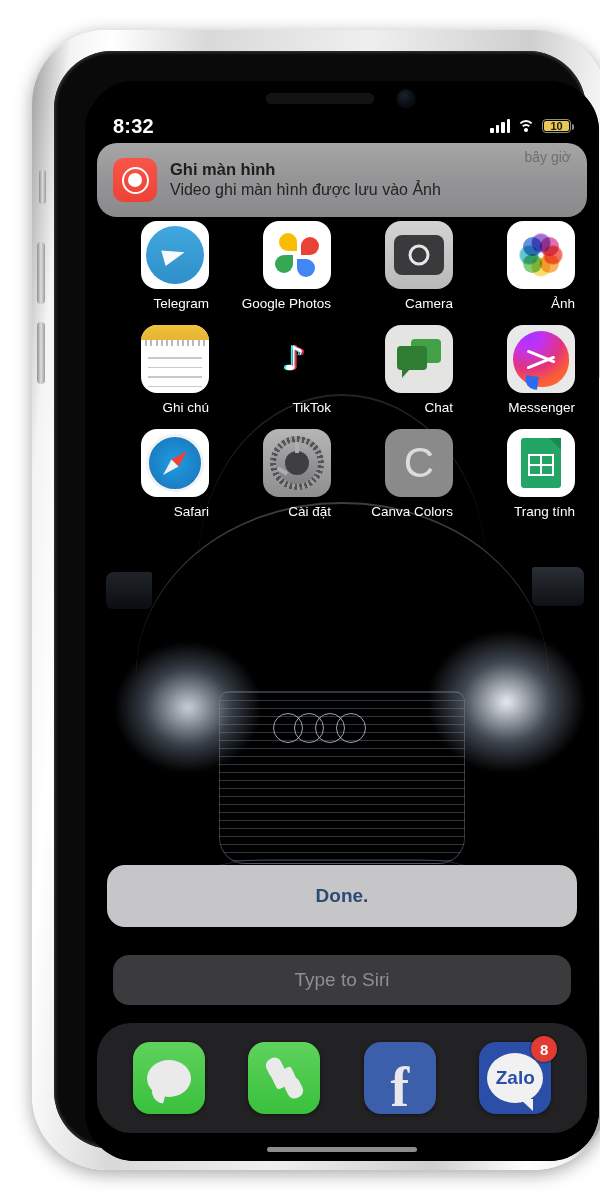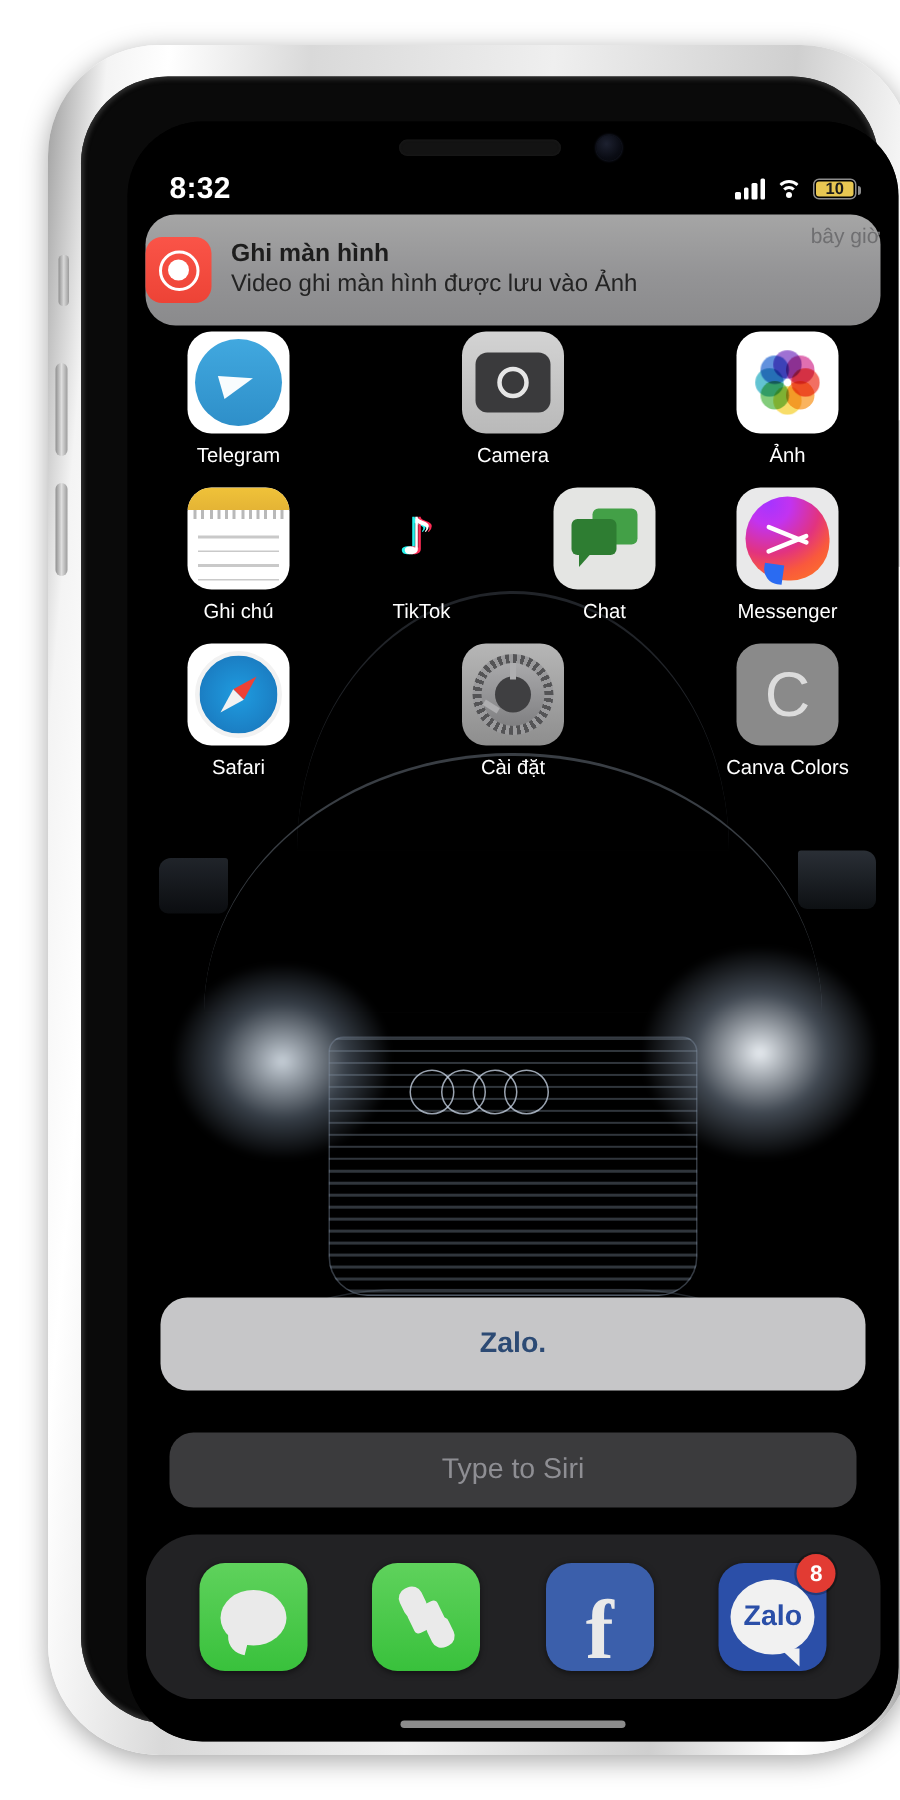--- a/index.html
+++ b/index.html
@@ -125,41 +125,41 @@
                 background:#8d8d8d; border-radius:0 2px 2px 0; }
   .batt-fill { position:absolute; left:1px; top:1px; bottom:1px; width:92%;
                border-radius:2px; background:#e8c752; }
   .batt-num { position:relative; font-size:11px; font-weight:700; color:#1b1b1b; z-index:2;text-align:center; }
 
   
   .notif {
     position:absolute; left:12px; top:62px; width:490px; height:74px;
     border-radius:20px;
     background: linear-gradient(180deg, rgba(178,178,178,.93) 0%, rgba(160,160,162,.92) 55%, rgba(150,150,152,.92) 100%);
-    display:flex; align-items:center; padding: 0 0;
+    display:flex; align-items:center; padding: 0 16px;
     box-shadow: 0 2px 10px rgba(0,0,0,.35);
     backdrop-filter: blur(10px);
   }
   .notif-icon {
     width:44px; height:44px; border-radius:11px; flex:0 0 44px;
     background: linear-gradient(180deg,#fa5448,#ed4336);
     display:flex; align-items:center; justify-content:center;
   }
   .rec-ring { width:27px; height:27px; border-radius:50%; border:2.6px solid #fff;
               display:flex; align-items:center; justify-content:center; }
   .rec-dot { width:14px; height:14px; border-radius:50%; background:#fff; }
   .notif-text { flex:1; padding-left:13px; min-width:0; }
   .notif-title { font-size:16.5px; font-weight:700; color:#1d1d1d; line-height:1.25; }
   .notif-body  { font-size:16px; color:#232323; line-height:1.3; white-space:nowrap; }
   .notif-time  { font-size:14px; color:#6f6f71; align-self:flex-start; padding-top:6px; white-space:nowrap; }
 
   
   .apps { position:absolute; left:0; top:140px; width:100%; padding: 0 24px; }
   .app-row { display:flex; justify-content:space-between; margin-bottom:14px; }
-  .app { width:100px; display:flex; flex-direction:column; align-items:center; }
+  .app { width:100px; display:flex; flex-direction:column; align-items:flex-end; }
   .icon { width:68px; height:68px; border-radius:16px; position:relative; overflow:hidden;
           box-shadow: 0 1px 3px rgba(0,0,0,.5); }
   .app-label { margin-top:7px; font-size:13.5px; color:#fff; text-align:center;
                text-shadow: 0 1px 2px rgba(0,0,0,.85); white-space:nowrap; }
 
   
   .ic-telegram { background:#fff; display:flex; align-items:center; justify-content:center; }
   .tg-circle { width:58px; height:58px; border-radius:50%;
                background:linear-gradient(180deg,#41a8df,#2e8fc9);
                display:flex; align-items:center; justify-content:center; }
@@ -412,20 +412,31 @@
           <div class="app-row">
             <div class="app">
               <div class="icon ic-telegram">
                 <div class="tg-circle">
                     <div class="tg-plane"></div>
                   </div>
               </div>
               <div class="app-label">Telegram</div>
             </div>
             <div class="app">
+              <div class="icon ic-gphotos">
+                <div class="gp">
+                    <b class="b1"></b>
+                    <b class="b2"></b>
+                    <b class="b3"></b>
+                    <b class="b4"></b>
+                  </div>
+              </div>
+              <div class="app-label">Google Photos</div>
+            </div>
+            <div class="app">
               <div class="icon ic-camera">
                 <div class="cam-body">
                     <div class="cam-lens"></div>
                   </div>
               </div>
               <div class="app-label">Camera</div>
             </div>
             <div class="app">
               <div class="icon ic-photos">
                 <div class="ph" id="ph-flower">
@@ -515,32 +526,40 @@
                   </div>
               </div>
               <div class="app-label">Cài đặt</div>
             </div>
             <div class="app">
               <div class="icon ic-canva">
                 <span class="canva-c">C</span>
               </div>
               <div class="app-label">Canva Colors</div>
             </div>
+            <div class="app">
+              <div class="icon ic-sheets">
+                <div class="sh">
+                    <div class="sh-grid"></div>
+                  </div>
+              </div>
+              <div class="app-label">Trang tính</div>
+            </div>
           </div>
 
           <div class="app-row">
             <div class="app"></div>
             <div class="app"></div>
             <div class="app"></div>
           </div>
 
         </div>
 
         <div class="siri-answer">
-          <span class="siri-answer-text">Zalo.</span>
+          <span class="siri-answer-text">Done.</span>
         </div>
 
         <div class="siri-input">
           <span class="siri-input-text">Type to Siri</span>
         </div>
 
         <div class="dock">
           <div class="dock-app">
             <div class="dock-icon ic-messages">
               <div class="bubble"></div>

